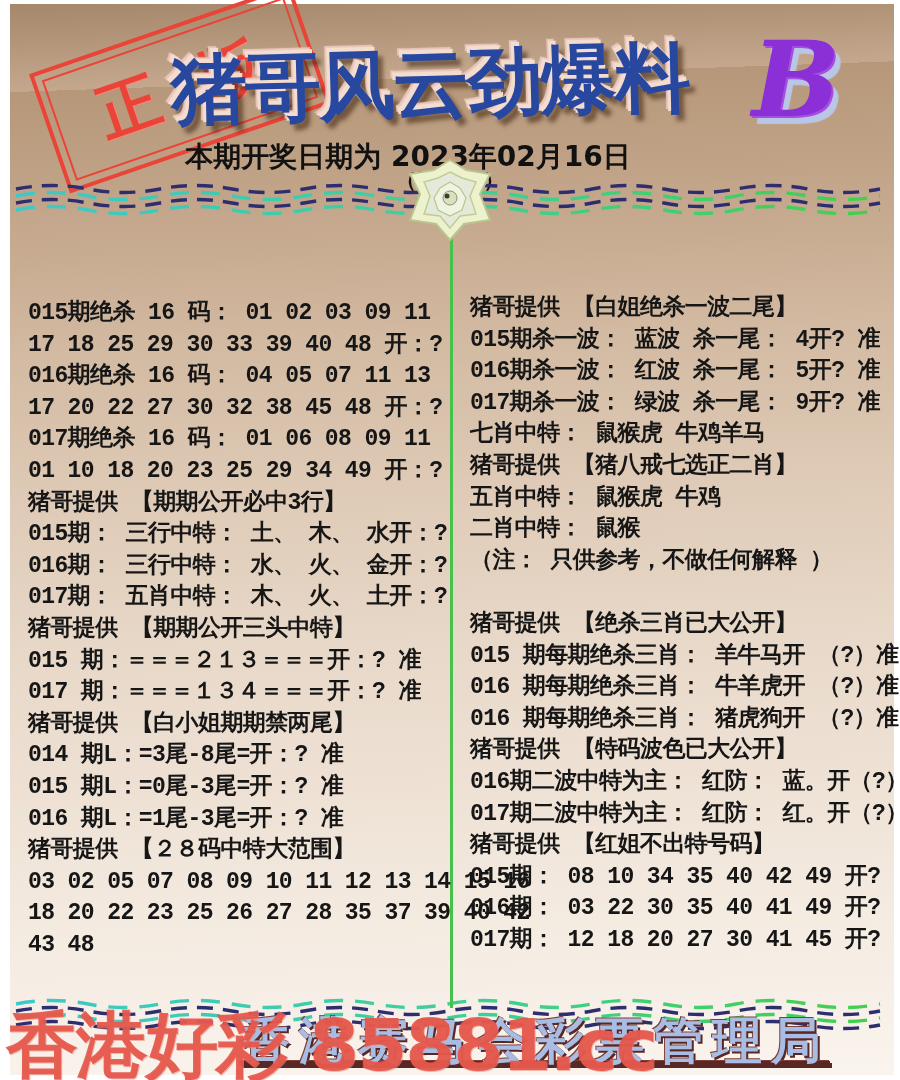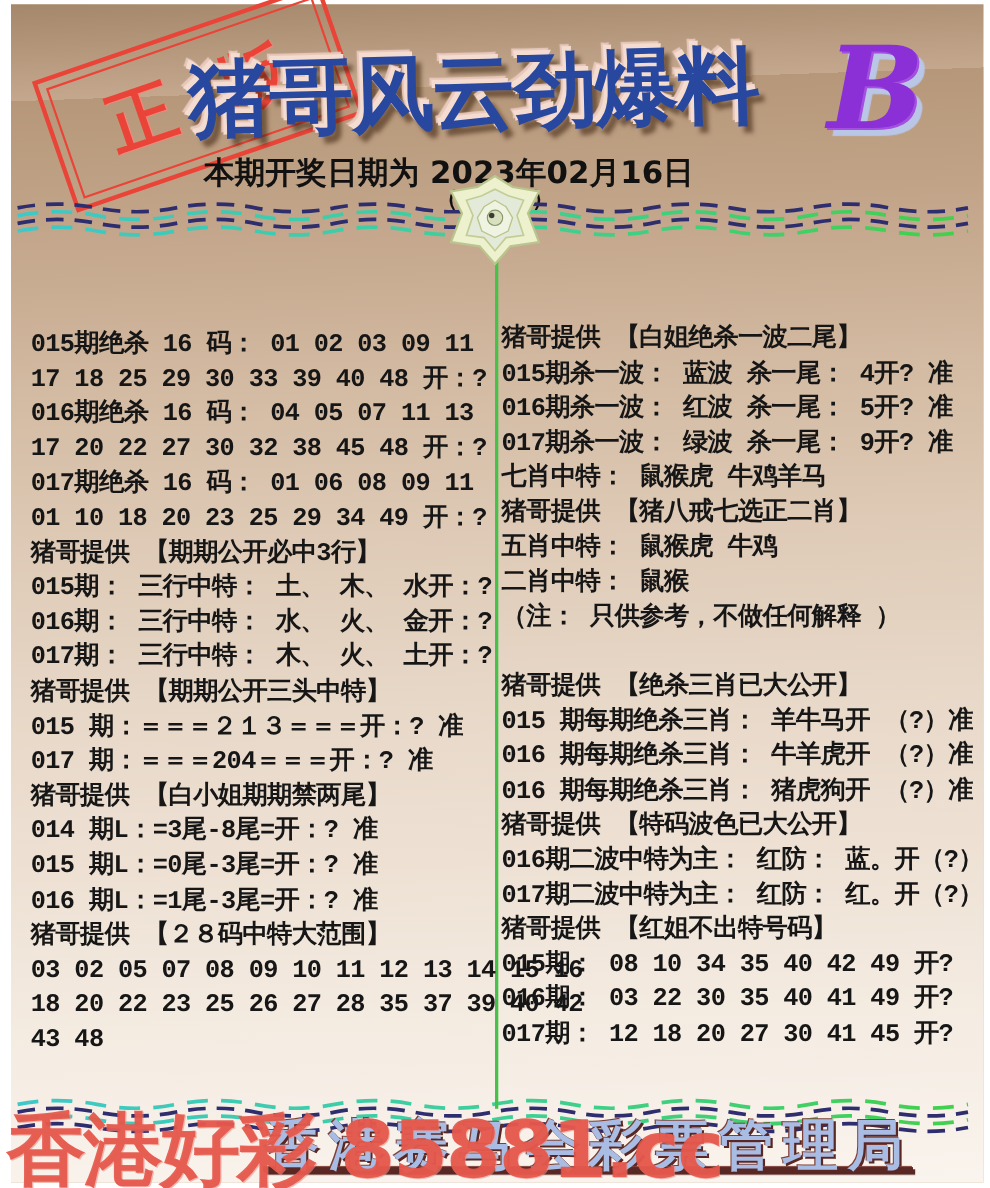--- a/index.html
+++ b/index.html
@@ -28,21 +28,21 @@
          font-size:21px;font-weight:bold;color:#111;}
   
   .wavy{position:absolute;left:12px;width:876px;height:36px;}
   .wavy.top{top:182px;}
   .wavy.bottom{top:997px;}
   .seal{position:absolute;left:406px;top:158px;width:88px;height:84px;z-index:3;}
   .vline{position:absolute;left:450px;top:236px;width:3px;height:772px;background:#46c24a;z-index:2;}
   
   .col{position:absolute;top:298px;z-index:2;}
   .col.left{left:28px;width:422px;}
-  .col.right{left:456px;top:293px;width:428px;}
+  .col.right{left:470px;top:293px;width:428px;}
   .line{white-space:nowrap;font-size:23px;font-weight:700;line-height:31.6px;
         color:#161616;letter-spacing:-0.6px;font-family:Liberation Mono, monospace;}
   
   .issuer{position:absolute;left:0;top:1008px;width:830px;text-align:right;z-index:3;
         font-size:50px;font-weight:bold;color:#a9bce4;letter-spacing:9px;
         text-decoration:underline;text-decoration-color:#5a2824;
         text-shadow:2px 2px 0 #5a2824,-1px -1px 0 #7c4038;}
   .watermark{position:absolute;left:6px;top:998px;z-index:4;white-space:nowrap;
         font-size:72px;font-weight:bold;color:rgba(228,84,72,0.9);letter-spacing:-2px;
         text-shadow:1px 1px 0 rgba(240,140,130,.6);}
@@ -90,24 +90,24 @@
   <div class="col left">
       <div class="line">015期绝杀 16 码：  01 02 03 09 11</div>
       <div class="line">17 18 25 29 30 33 39 40 48 开：?</div>
       <div class="line">016期绝杀 16 码：  04 05 07 11 13</div>
       <div class="line">17 20 22 27 30 32 38 45 48 开：?</div>
       <div class="line">017期绝杀 16 码：  01 06 08 09 11</div>
       <div class="line">01 10 18 20 23 25 29 34 49 开：?</div>
       <div class="line">猪哥提供 【期期公开必中3行】</div>
       <div class="line">015期： 三行中特： 土、 木、 水开：?</div>
       <div class="line">016期： 三行中特： 水、 火、 金开：?</div>
-      <div class="line">017期： 三行中特： 木、 火、 土开：?</div>
+      <div class="line">017期： 五肖中特： 木、 火、 土开：?</div>
       <div class="line">猪哥提供 【期期公开三头中特】</div>
       <div class="line">015 期：＝＝＝２１３＝＝＝开：? 准</div>
-      <div class="line">017 期：＝＝＝204＝＝＝开：? 准</div>
+      <div class="line">017 期：＝＝＝１３４＝＝＝开：? 准</div>
       <div class="line">猪哥提供 【白小姐期期禁两尾】</div>
       <div class="line">014 期L：=3尾-8尾=开：? 准</div>
       <div class="line">015 期L：=0尾-3尾=开：? 准</div>
       <div class="line">016 期L：=1尾-3尾=开：? 准</div>
       <div class="line">猪哥提供 【２８码中特大范围】</div>
       <div class="line">03 02 05 07 08 09 10 11 12 13 14 15 16</div>
       <div class="line">18 20 22 23 25 26 27 28 35 37 39 40 42</div>
       <div class="line">43 48</div>
     </div>
   <div class="col right">

